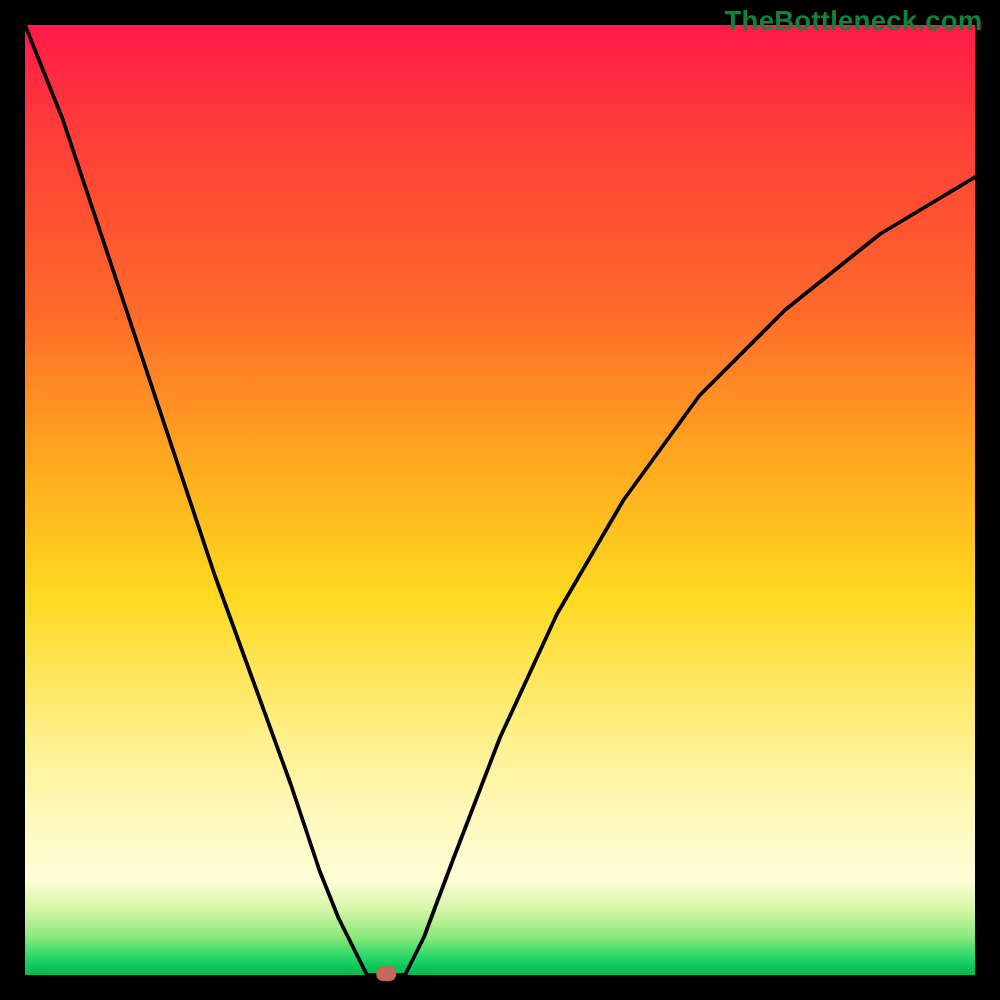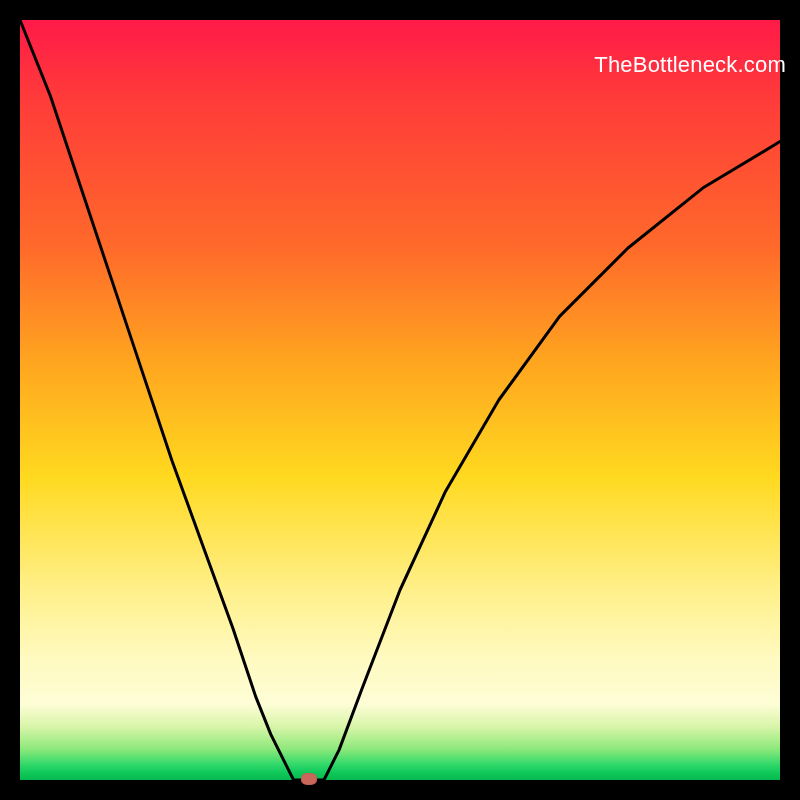--- a/index.html
+++ b/index.html
@@ -37,26 +37,25 @@
       #8be87a 96%,
       #2fd86a 98%,
       #10c95a 99%,
       #06b84e 100%
     );
   }
   .watermark {
     position: absolute;
     top: 4px;
     right: 14px;
-    color: #ffffff;
+    color: #15803d;
     font-size: 22px;
     letter-spacing: 0.2px;
-    font-weight: 400;
+    font-weight: 700;
     z-index: 5;
-    margin-top: 48px;
   }
   svg.curve {
     position: absolute;
     left: 0;
     top: 0;
     width: 760px;
     height: 760px;
   }
   .marker {
     position: absolute;

